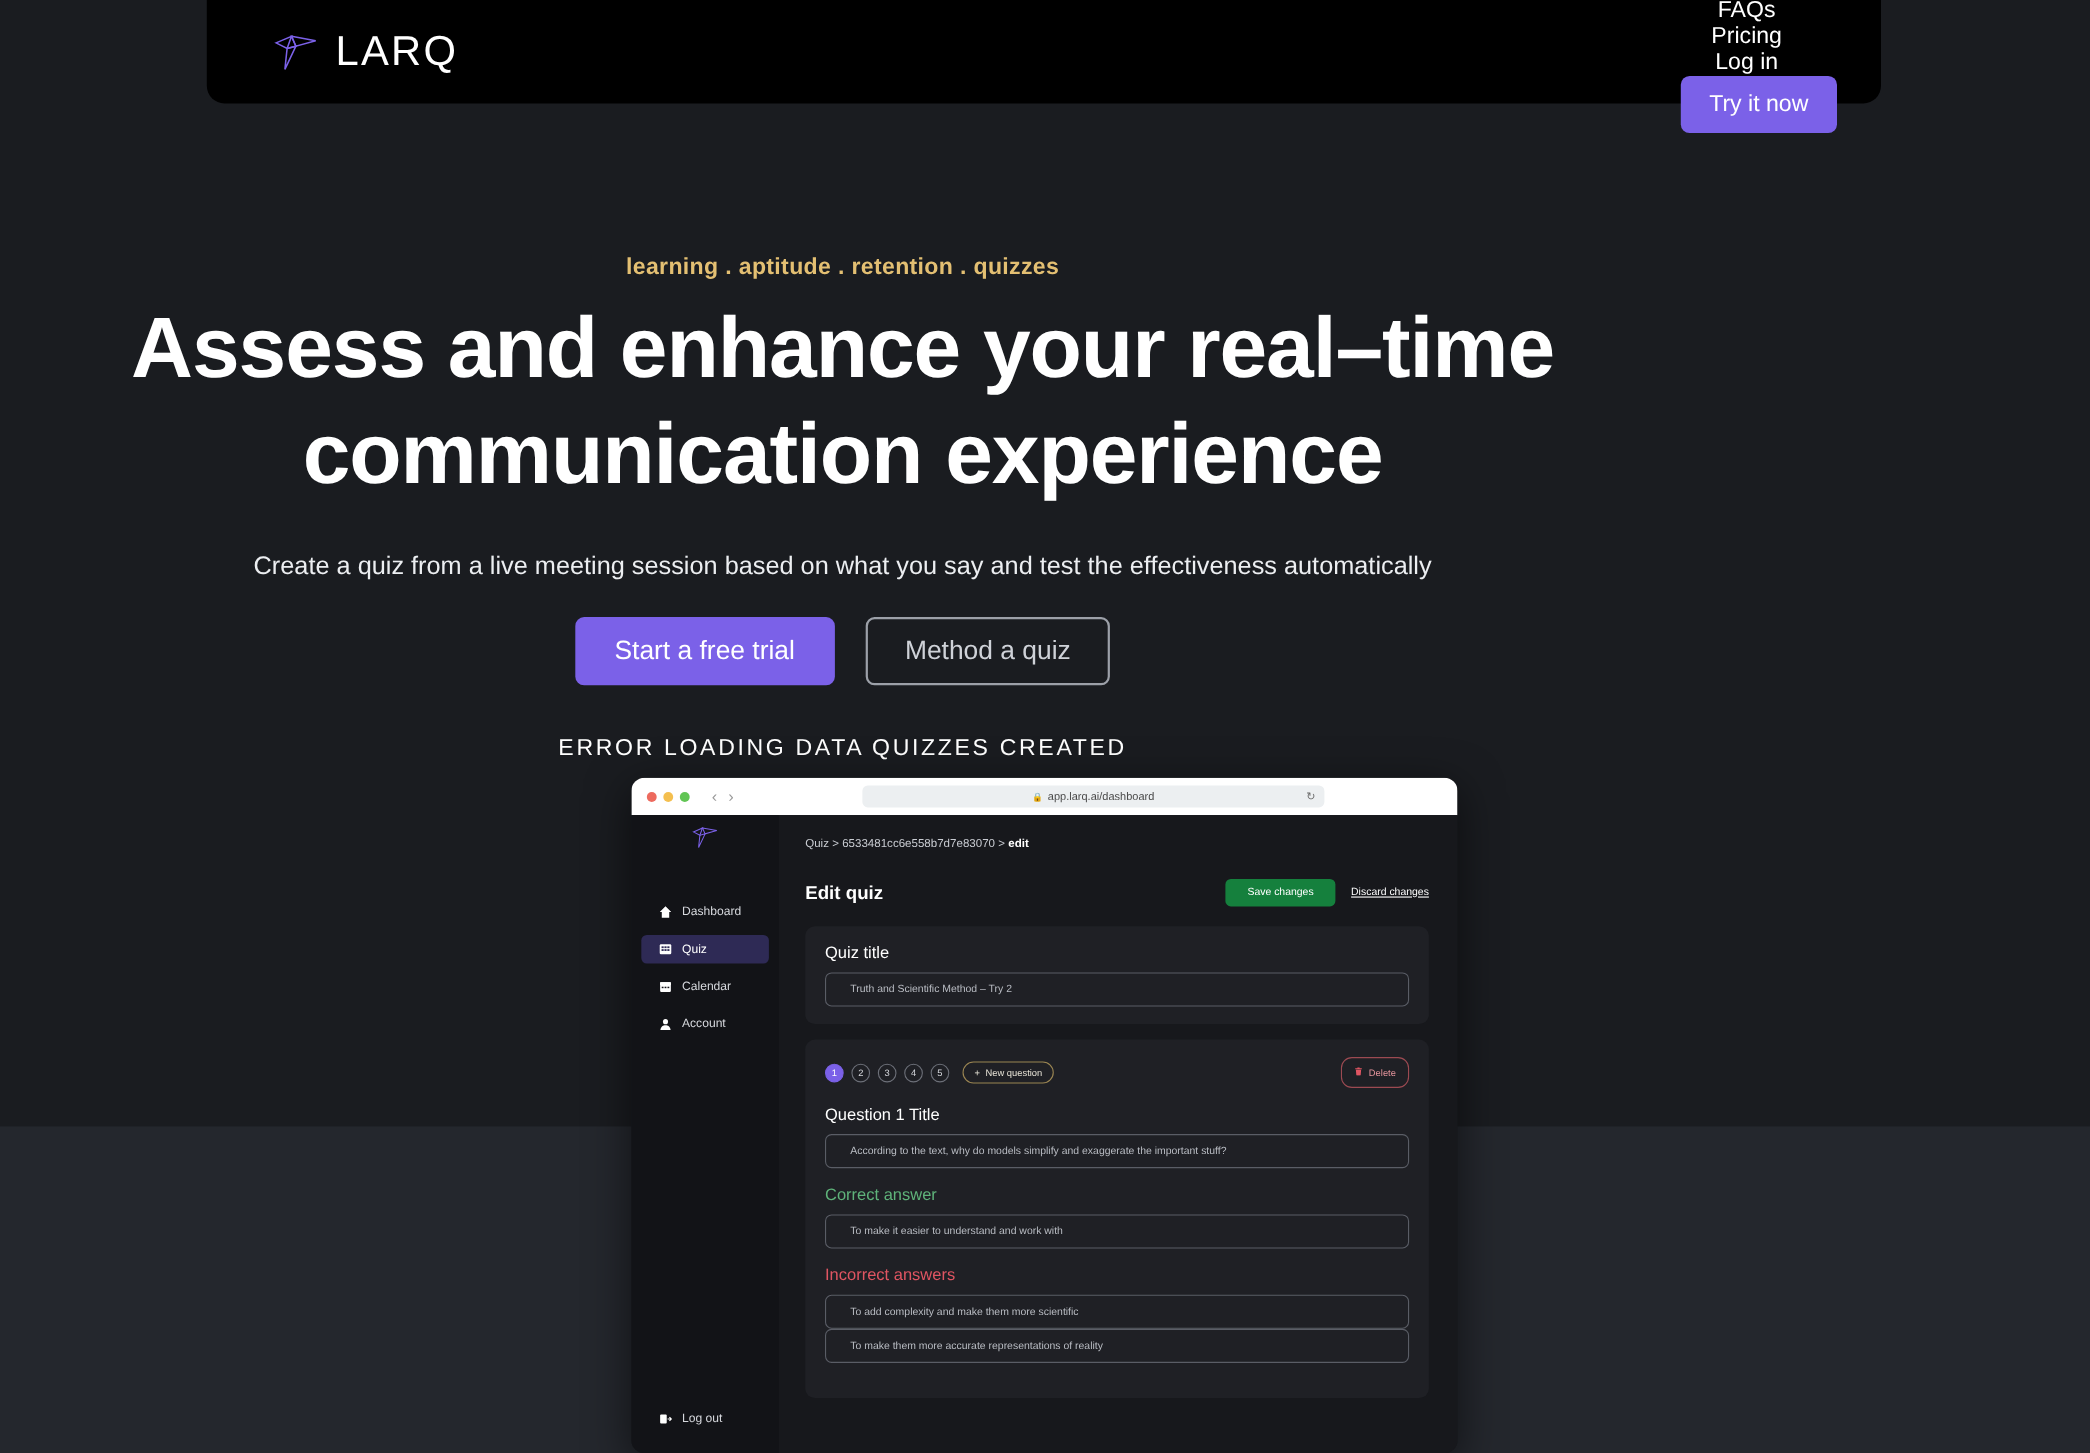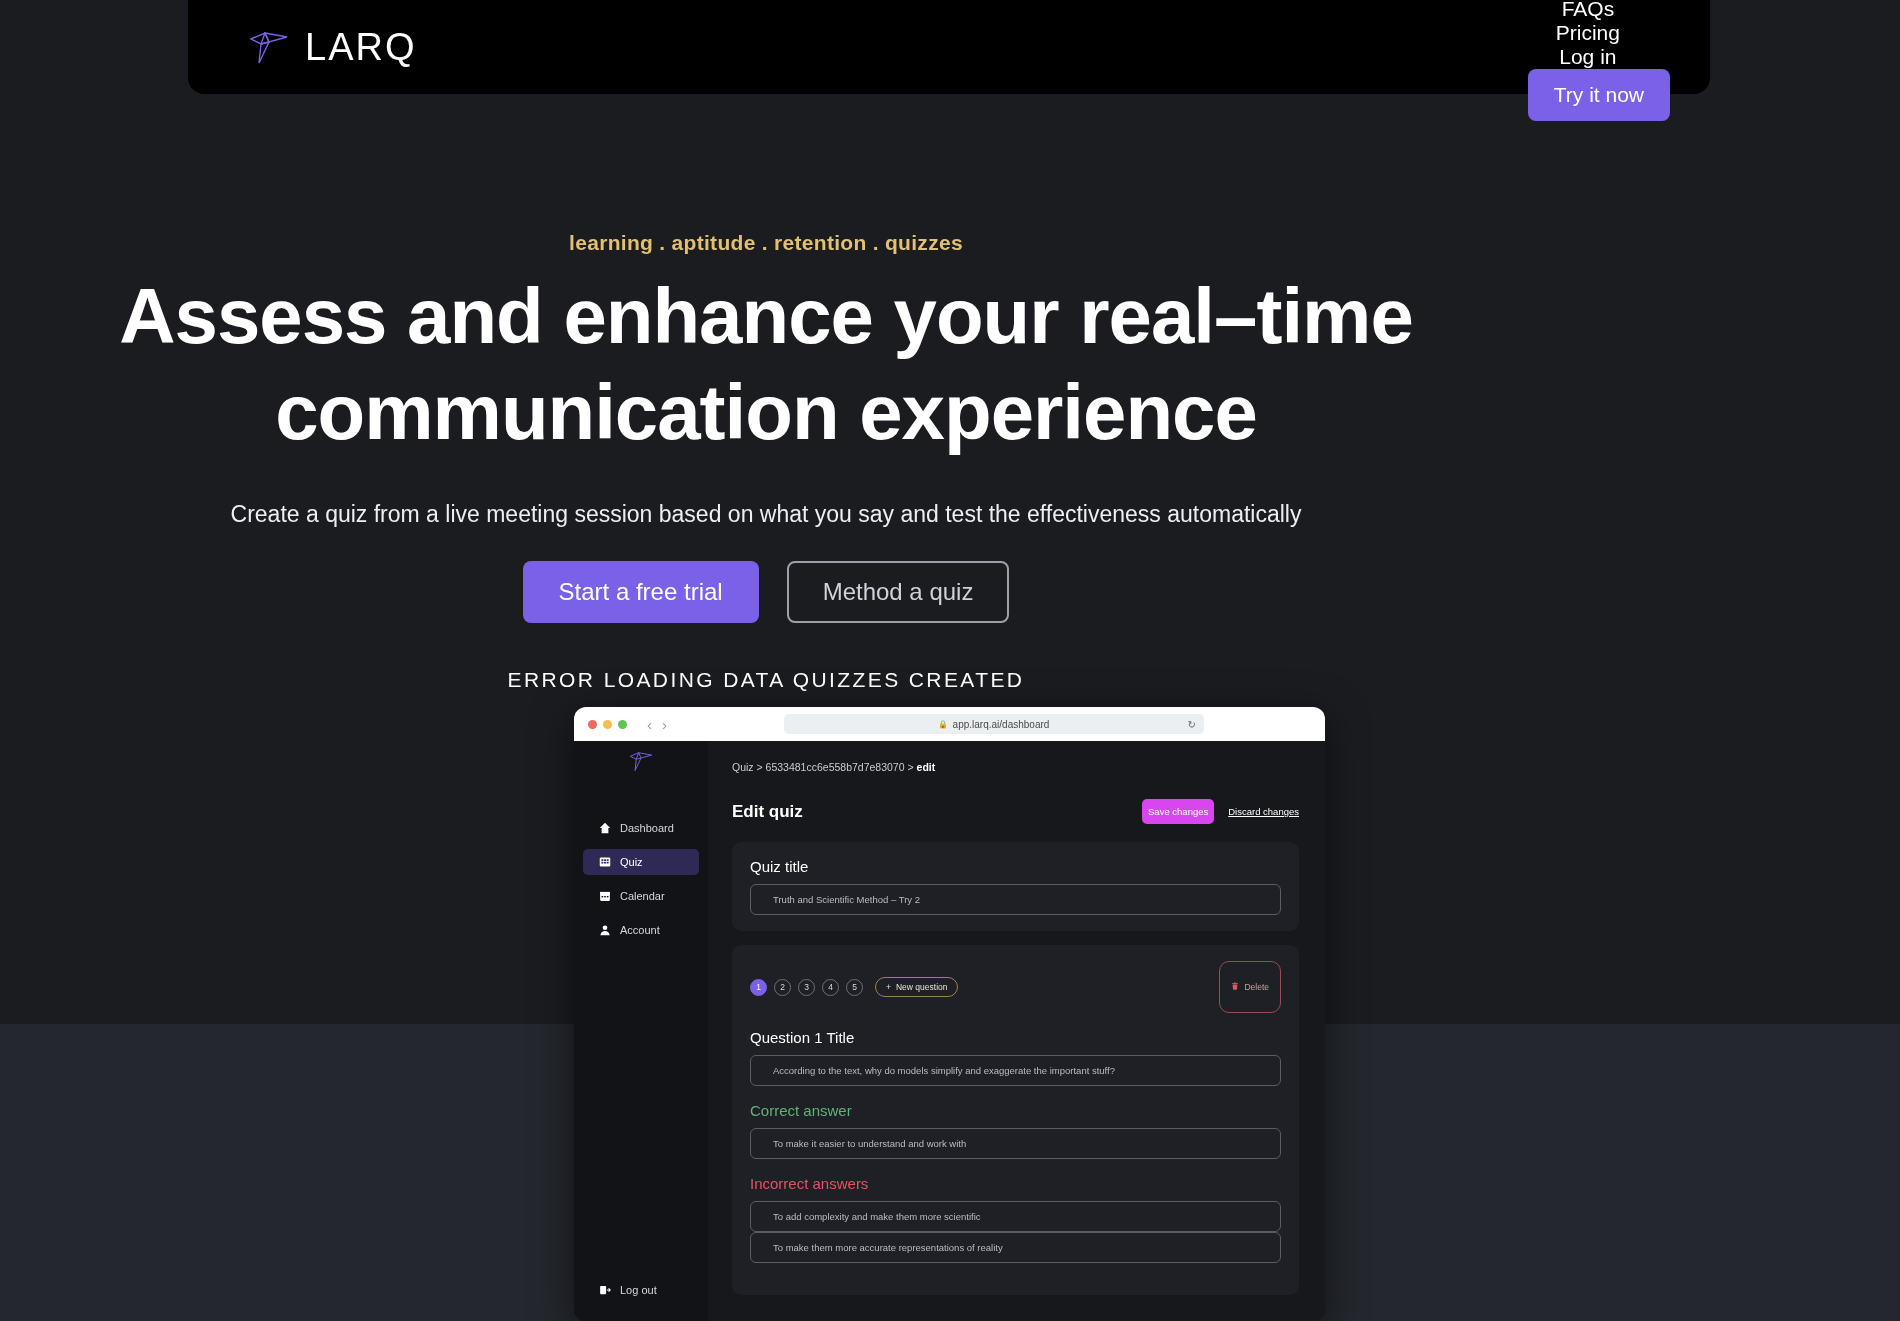--- a/index.html
+++ b/index.html
@@ -118,22 +118,22 @@
   .sb-spacer { flex: 1; }
   .sb-logout { margin-bottom: 18px; }
 
   .mock-main { flex: 1; padding: 20px 26px 0 24px; overflow: hidden; }
   .crumb { color: #c9ccd2; font-size: 10.5px; margin-bottom: 26px; }
   .crumb b { color: #ffffff; }
   .main-head { display: flex; align-items: center; justify-content: space-between; margin-bottom: 18px; }
   .main-title { color: #ffffff; font-size: 17px; font-weight: bold; }
   .head-actions { display: flex; align-items: center; gap: 14px; }
   .btn-save {
-    background: #d946ef; color: #ffffff; font-size: 9.5px; border: none;
-    border-radius: 5px; padding: 7px 6px; cursor: pointer;
+    background: #15803d; color: #ffffff; font-size: 9.5px; border: none;
+    border-radius: 5px; padding: 7px 20px; cursor: pointer;
     font-family: "Liberation Sans", sans-serif;
   }
   .link-discard {
     color: #ffffff; font-size: 9.5px; text-decoration: underline; cursor: pointer;
   }
 
   .card {
     background: #1f2025; border-radius: 9px; padding: 16px 18px; margin-bottom: 14px;
   }
   .field-label { color: #ffffff; font-size: 15px; font-weight: normal; margin-bottom: 9px; }
@@ -155,21 +155,21 @@
   }
   .pill.active { background: #7b61e8; border-color: #7b61e8; color: #ffffff; }
   .btn-newq {
     border: 1px solid #9a8552; color: #e6e2d6; background: transparent;
     font-size: 8.5px; border-radius: 10px; padding: 4px 10px; cursor: pointer;
     display: flex; align-items: center; gap: 5px; margin-left: 5px;
     font-family: "Liberation Sans", sans-serif;
   }
   .btn-del {
     border: 1px solid #9c4a52; color: #e4949c; background: transparent;
-    font-size: 8.5px; border-radius: 10px; padding: 20px 11px; cursor: pointer;
+    font-size: 8.5px; border-radius: 10px; padding: 8px 11px; cursor: pointer;
     display: flex; align-items: center; gap: 5px;
     font-family: "Liberation Sans", sans-serif;
   }
 </style>
 </head>
 <body>
 
 <div class="page">
 
   <div class="lower-band"></div>

